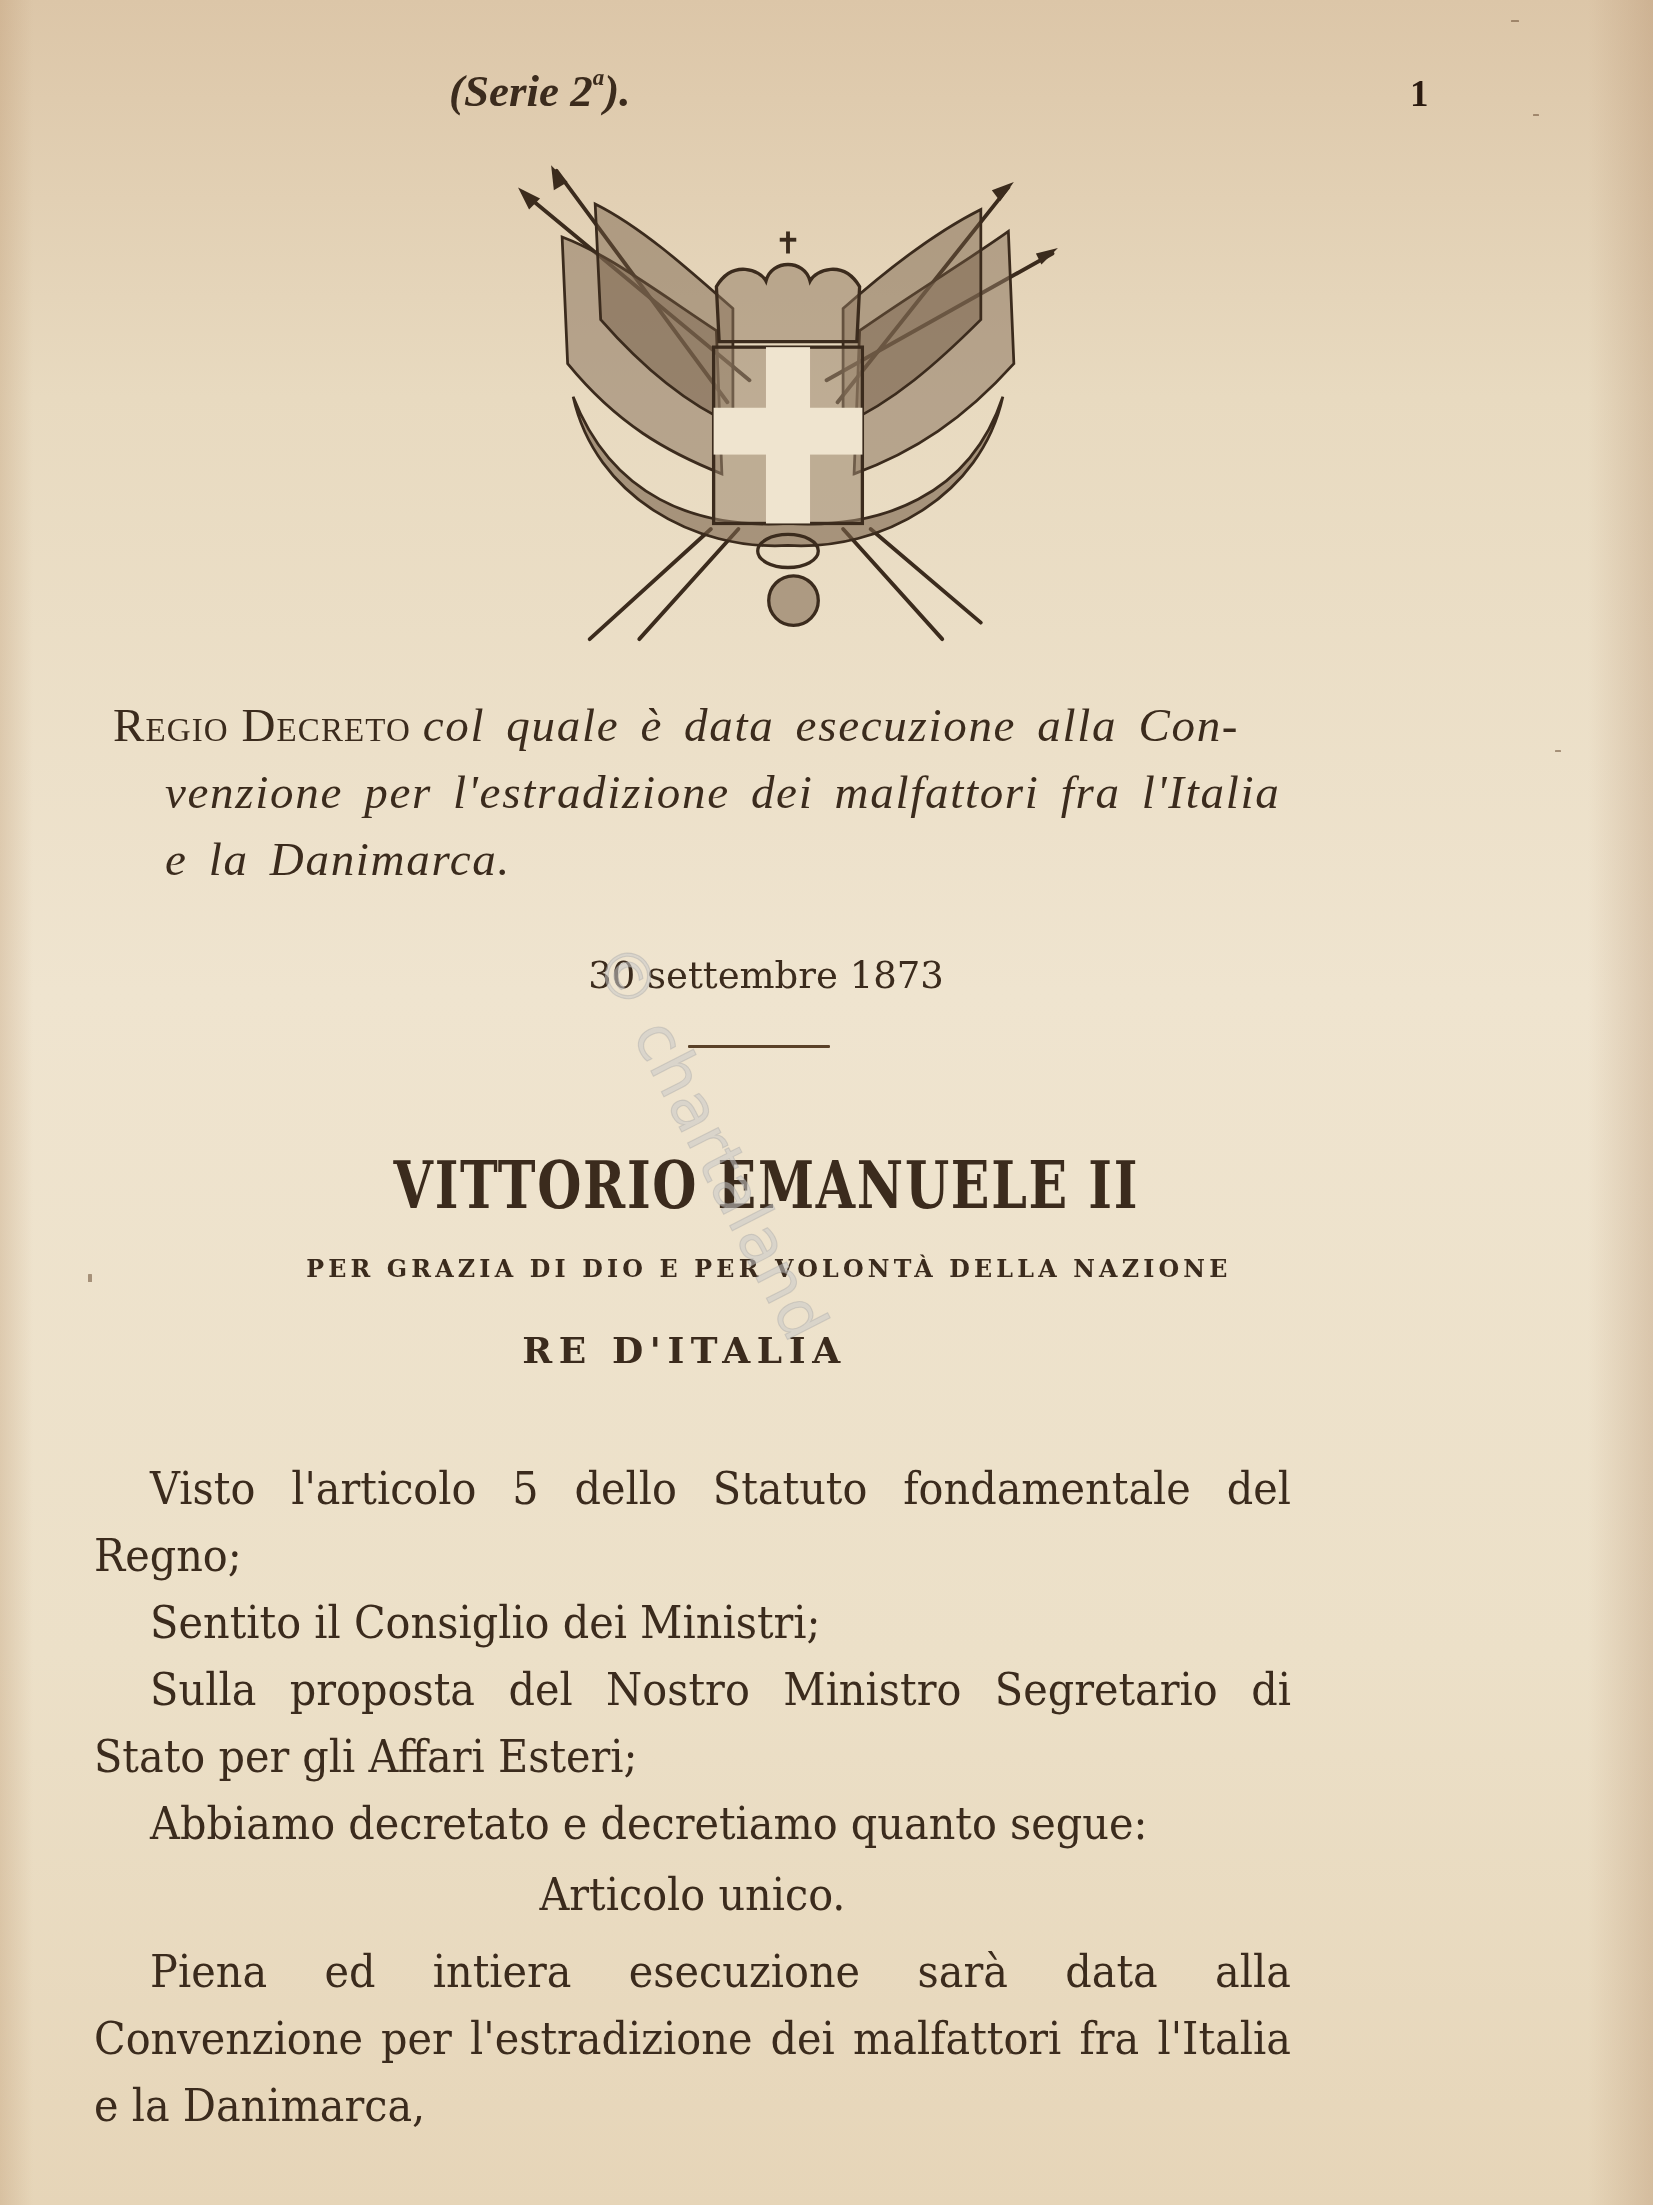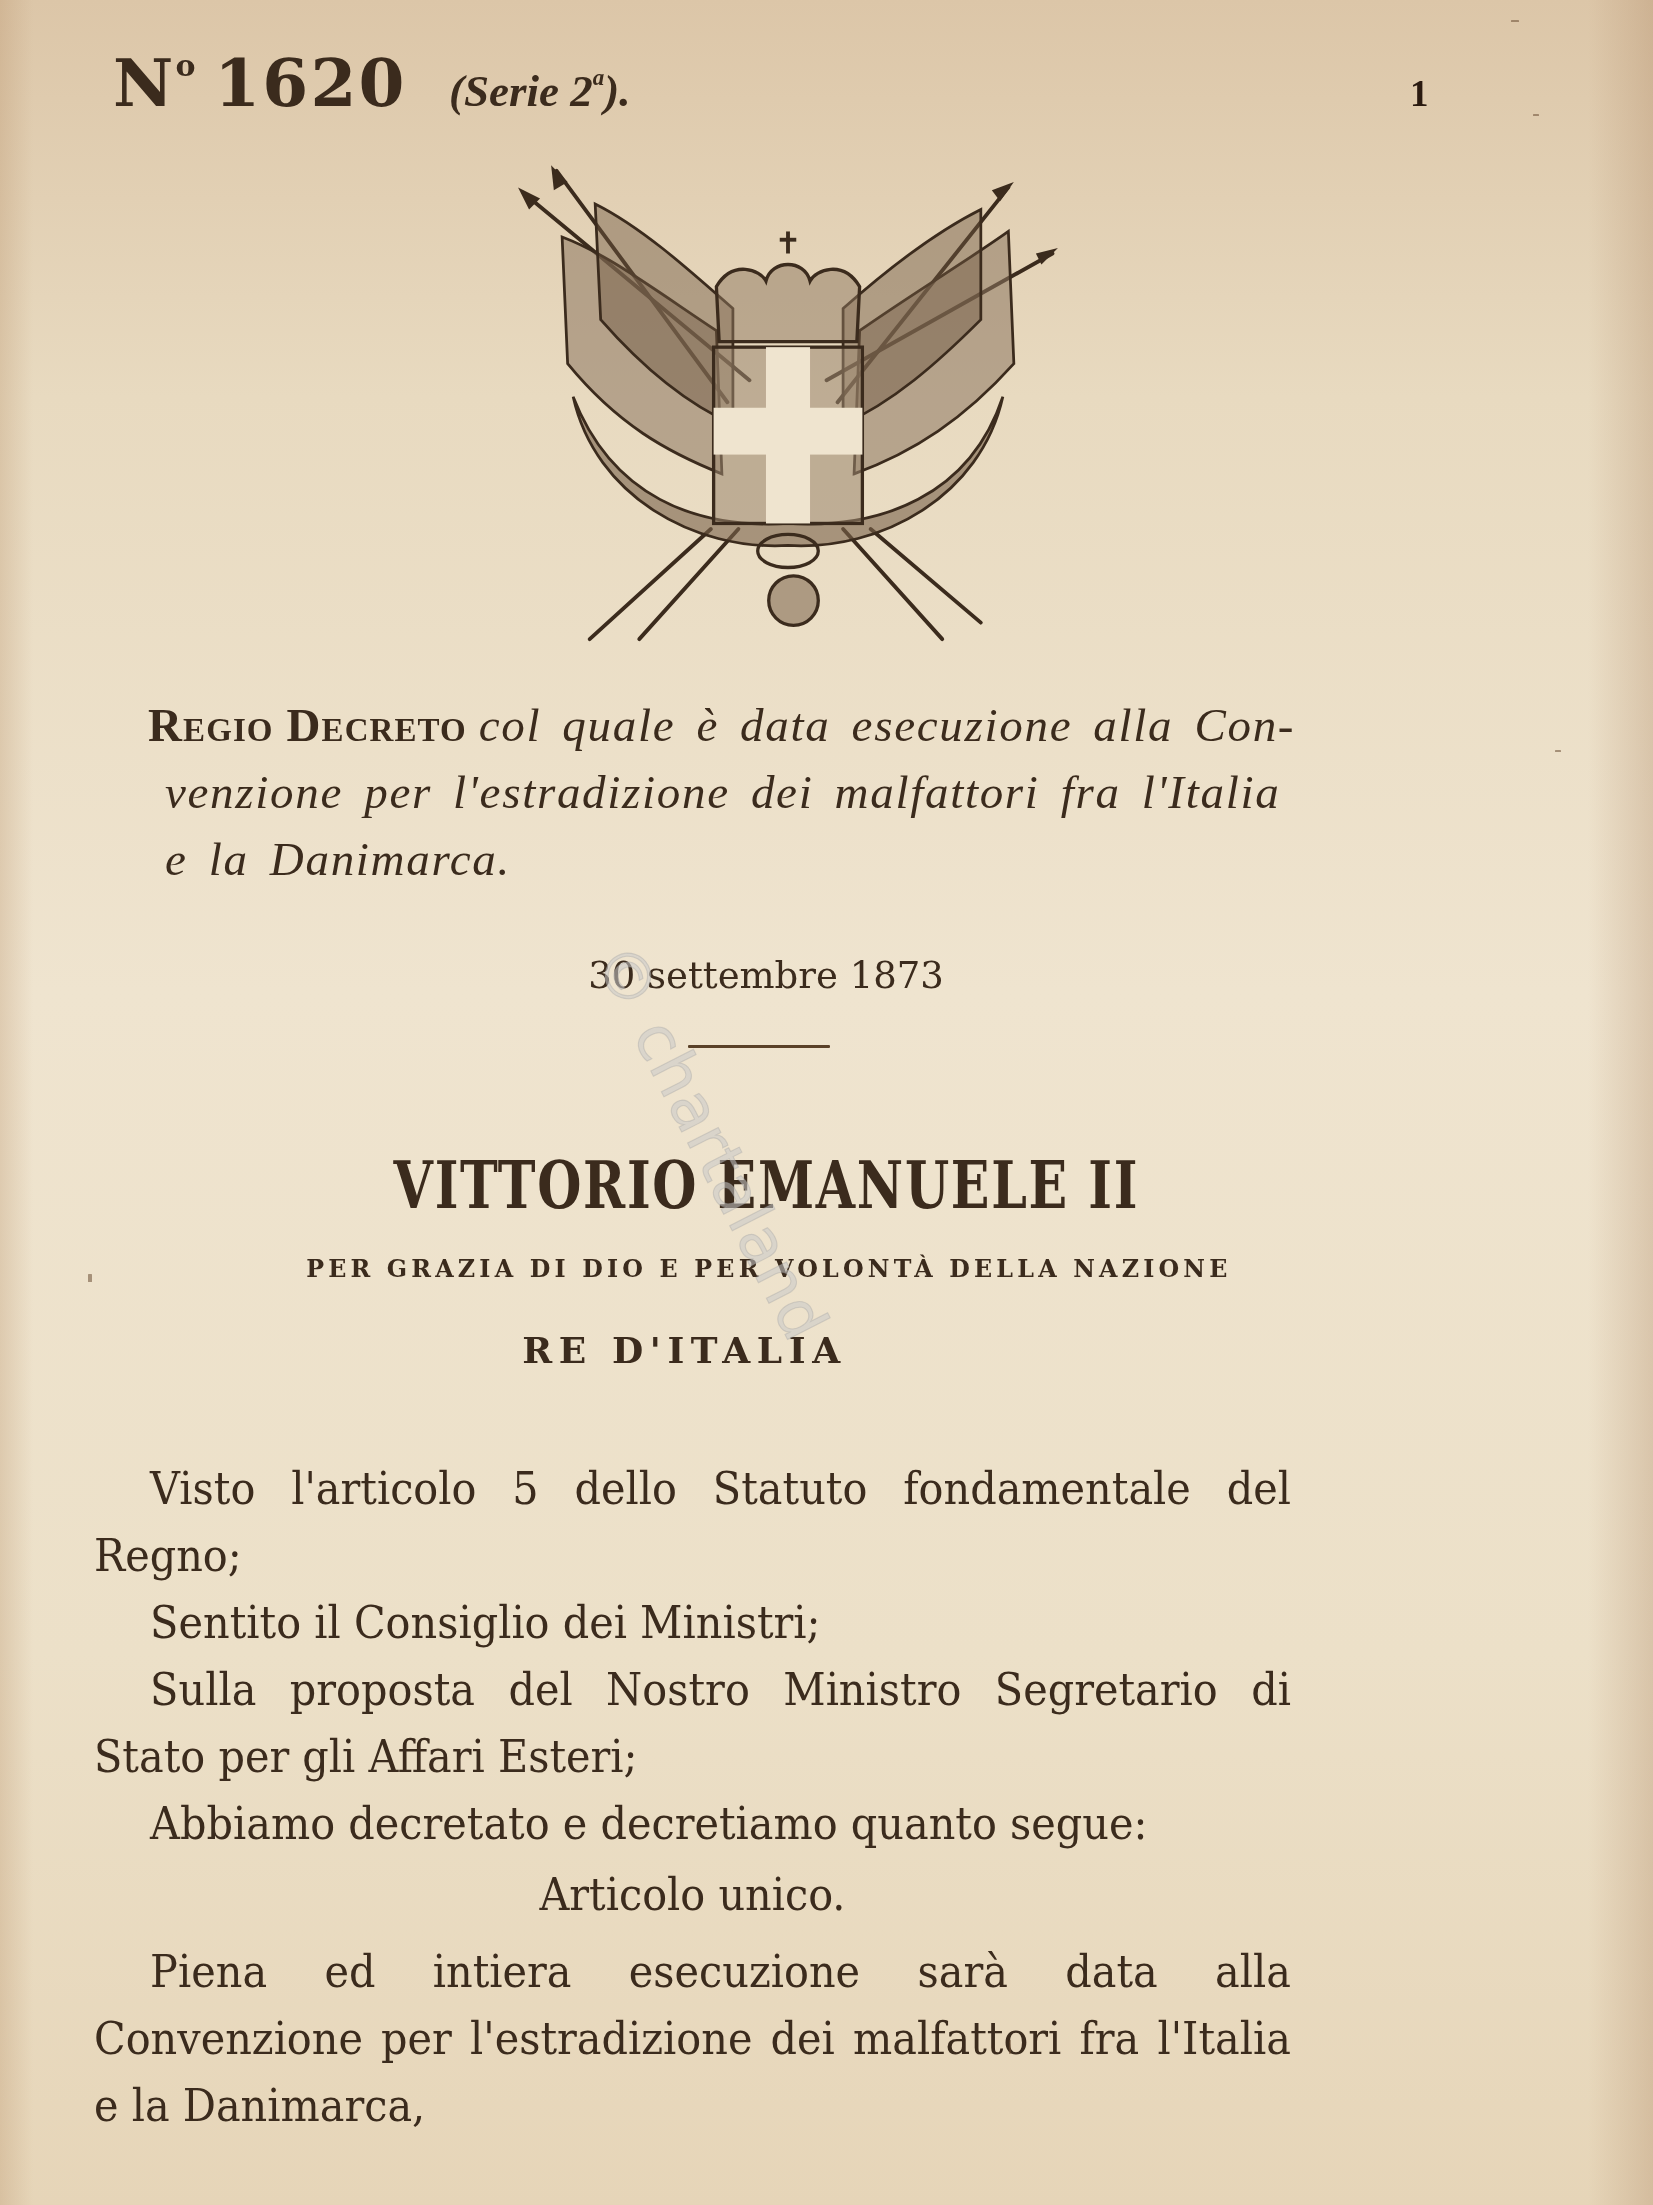--- a/index.html
+++ b/index.html
@@ -36,21 +36,21 @@
 
   
   .emblem { left: 485px; top: 165px; width: 606px; height: 480px; }
 
   
   .title {
     left: 113px; top: 692px; width: 1307px;
     font-size: 47px; line-height: 67px; color: #3b2b1d;
     font-family: "Liberation Serif", serif;
   }
-  .title .sc { font-variant: small-caps; font-weight: bold; letter-spacing: 1.1px; margin-left: 35px; }
+  .title .sc { font-variant: small-caps; font-weight: normal; letter-spacing: 1.1px; }
   .title .it { font-style: italic; font-weight: normal; letter-spacing: 1.7px; word-spacing: 7.7px; }
   .title .indent { padding-left: 52px; display: block; }
 
   .date {
     left: 0; width: 1648px; top: 954px; text-align: center;
     font-size: 37px; color: #3b2b1d; padding-right: 116px; box-sizing: border-box;
     font-family: "DejaVu Serif", serif;
   }
   .rule {
     left: 688px; top: 1045px; width: 142px; height: 3.3px; background: #5a4128;
@@ -95,21 +95,20 @@
     -webkit-text-stroke: 1.1px rgba(160,160,160,0.35);
   }
 
   .speck { position: absolute; background: #6b4f34; opacity: .55; border-radius: 0.6px; }
 </style>
 </head>
 <body>
 
 <div class="page">
 
-  <div class="abs hdr-num"><span>N</span><sup>o</sup><span>1620</span></div>
   <div class="abs hdr-serie"><span>(Serie 2</span><sup>a</sup><span>).</span></div>
   <div class="abs hdr-page">1</div>
 
   <svg class="abs emblem" viewBox="0 0 1100 870">
     <g stroke="#3b2b1d" fill="none" stroke-width="7" stroke-linecap="round">
 
       <line x1="70" y1="50" x2="480" y2="390"></line>
       <line x1="130" y1="10" x2="440" y2="430"></line>
       <line x1="950" y1="40" x2="640" y2="430"></line>
       <line x1="1030" y1="160" x2="620" y2="390"></line>

